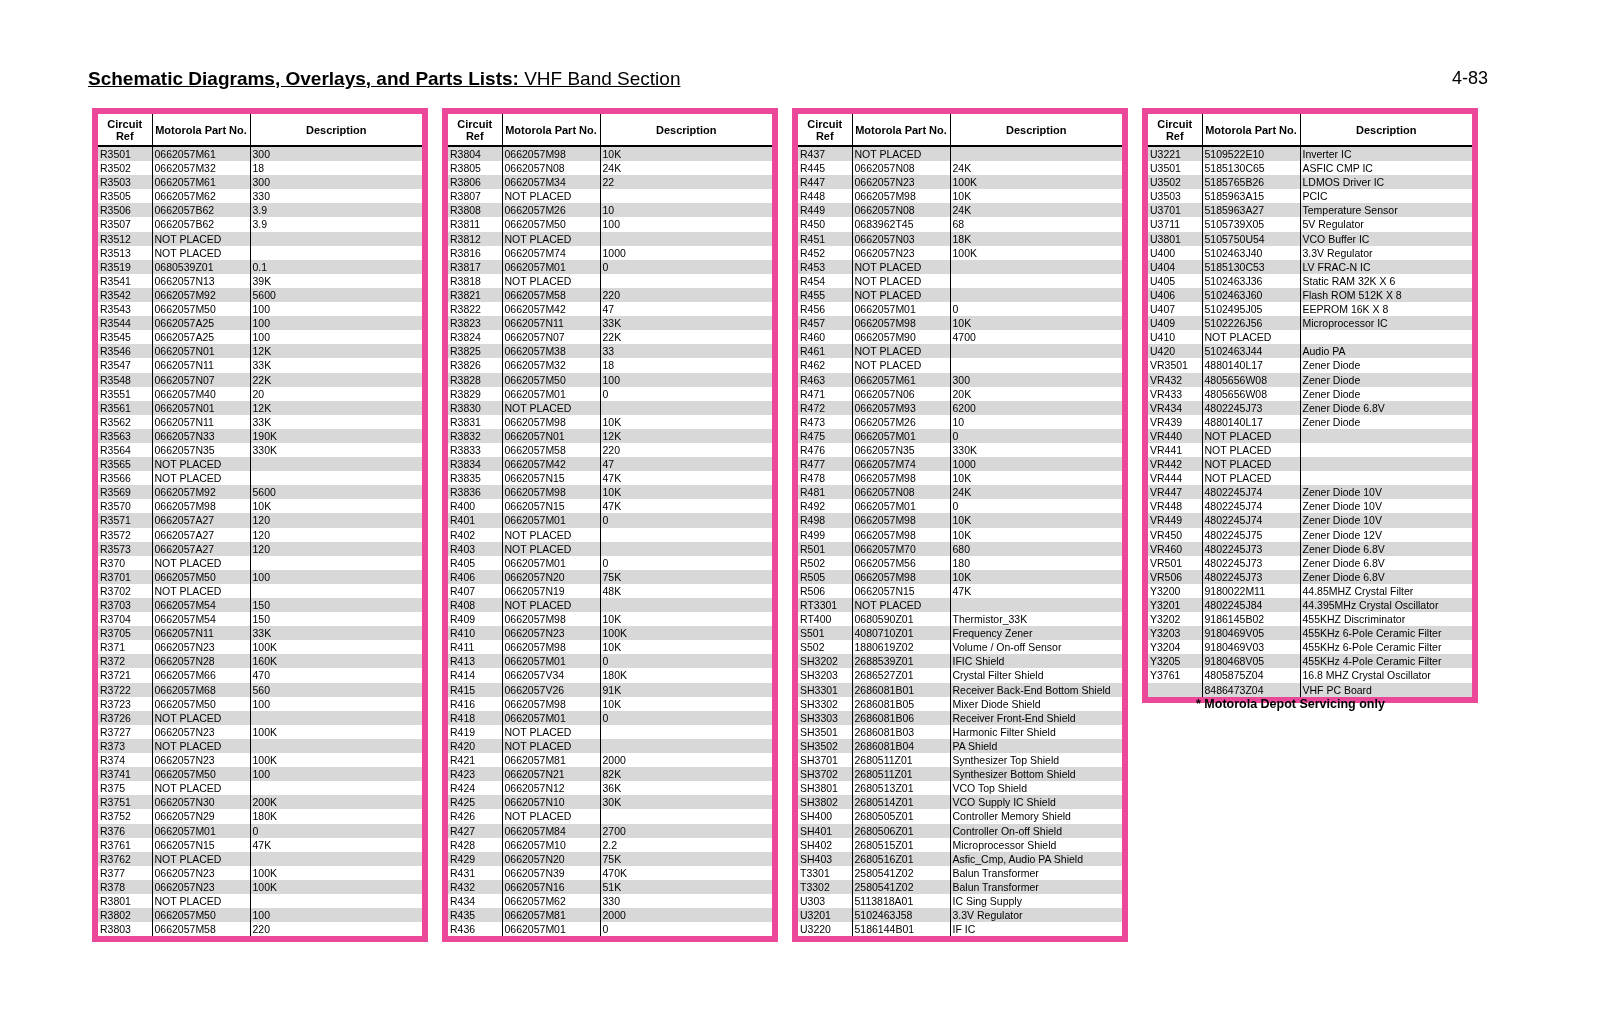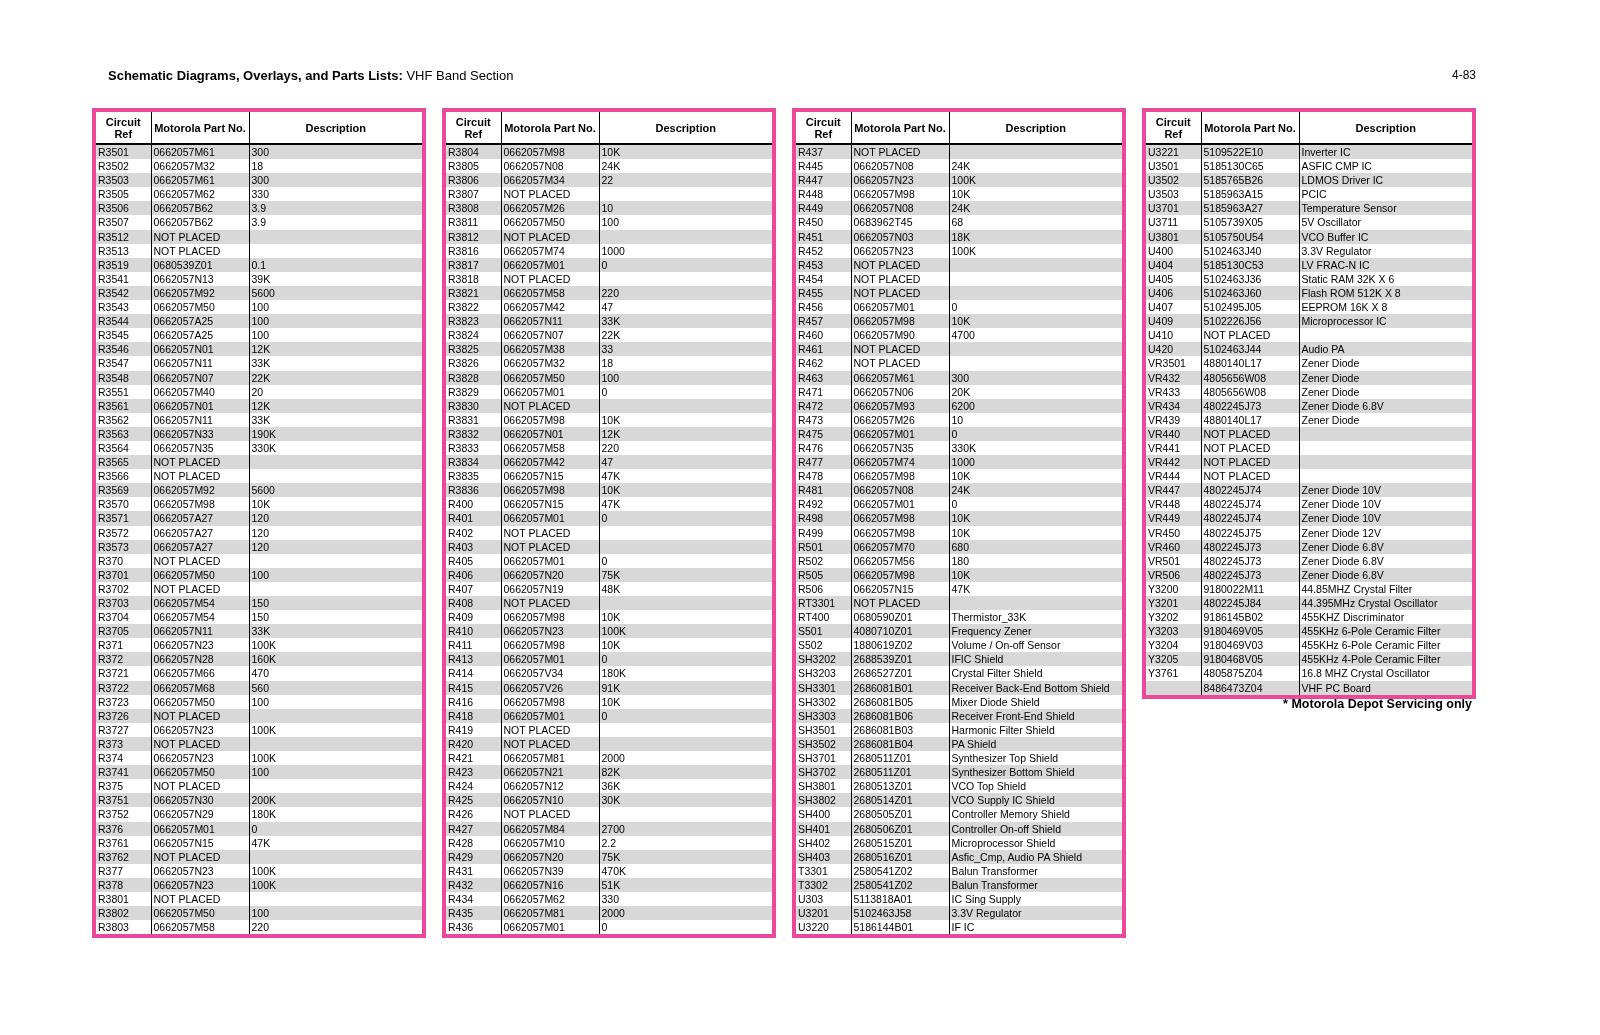--- a/index.html
+++ b/index.html
@@ -1,46 +1,46 @@
 <!DOCTYPE html>
 <html><head>
 <meta charset="utf-8">
 <style>
   html,body { margin:0; padding:0; }
   body {
     width:1600px; height:1035px; background:#ffffff; position:relative;
     font-family:"Liberation Sans", sans-serif; color:#000;
   }
-  .page-header { position:absolute; top:68px; left:108px; font-size:13px; white-space:pre; }
+  .page-header { position:absolute; top:68px; left:88px; font-size:19px; white-space:pre;text-decoration:underline; }
   .page-header .bold { font-weight:bold; }
-  .page-number { position:absolute; top:68px; left:1452px; font-size:12px; }
+  .page-number { position:absolute; top:68px; left:1452px; font-size:18px; }
   .table-wrap { position:absolute; top:108px; width:330px; }
   table {
     border-collapse:collapse; table-layout:fixed; width:330px;
-    border:4px solid #ec4899;
+    border:6px solid #ec4899;
     padding-left:12px;
   }
   col.c1 { width:57px; }
   col.c2 { width:98px; }
   col.c3 { width:175px; }
   th {
     font-size:11px; font-weight:bold; text-align:center; vertical-align:middle;
     border:1px solid #000; border-bottom:2px solid #000;
     height:31px; line-height:12px; background:#fff; padding:0 2px;
   }
   td {
     font-size:10.5px; height:14.1px; line-height:14.1px; padding:0 2px;
     border-left:1px solid #000; border-right:1px solid #000;
     white-space:nowrap; overflow:hidden; vertical-align:middle;
   }
   tbody tr:nth-child(odd) { background:#d8d8d8; }
   tbody tr:nth-child(even) { background:#ffffff; }
   .footnote {
-    position:absolute; top:697px; left:1142px; width:330px;
-    text-align:right; font-size:12.5px; font-weight:bold;
+    position:absolute; top:697px; left:1196px; width:330px;
+    text-align:left; font-size:12.5px; font-weight:bold;
   }
 </style>
 </head>
 <body>
 
 <div class="page-header"><span class="bold">Schematic Diagrams, Overlays, and Parts Lists:</span><span> VHF Band Section</span></div>
 
 <div class="page-number">4-83</div>
 
 <div class="table-wrap" style="left:92px;">
@@ -976,21 +976,21 @@
           <td>PCIC</td>
         </tr>
         <tr>
           <td>U3701</td>
           <td>5185963A27</td>
           <td>Temperature Sensor</td>
         </tr>
         <tr>
           <td>U3711</td>
           <td>5105739X05</td>
-          <td>5V Oscillator</td>
+          <td>5V Regulator</td>
         </tr>
         <tr>
           <td>U3801</td>
           <td>5105750U54</td>
           <td>VCO Buffer IC</td>
         </tr>
         <tr>
           <td>U400</td>
           <td>5102463J40</td>
           <td>3.3V Regulator</td>

